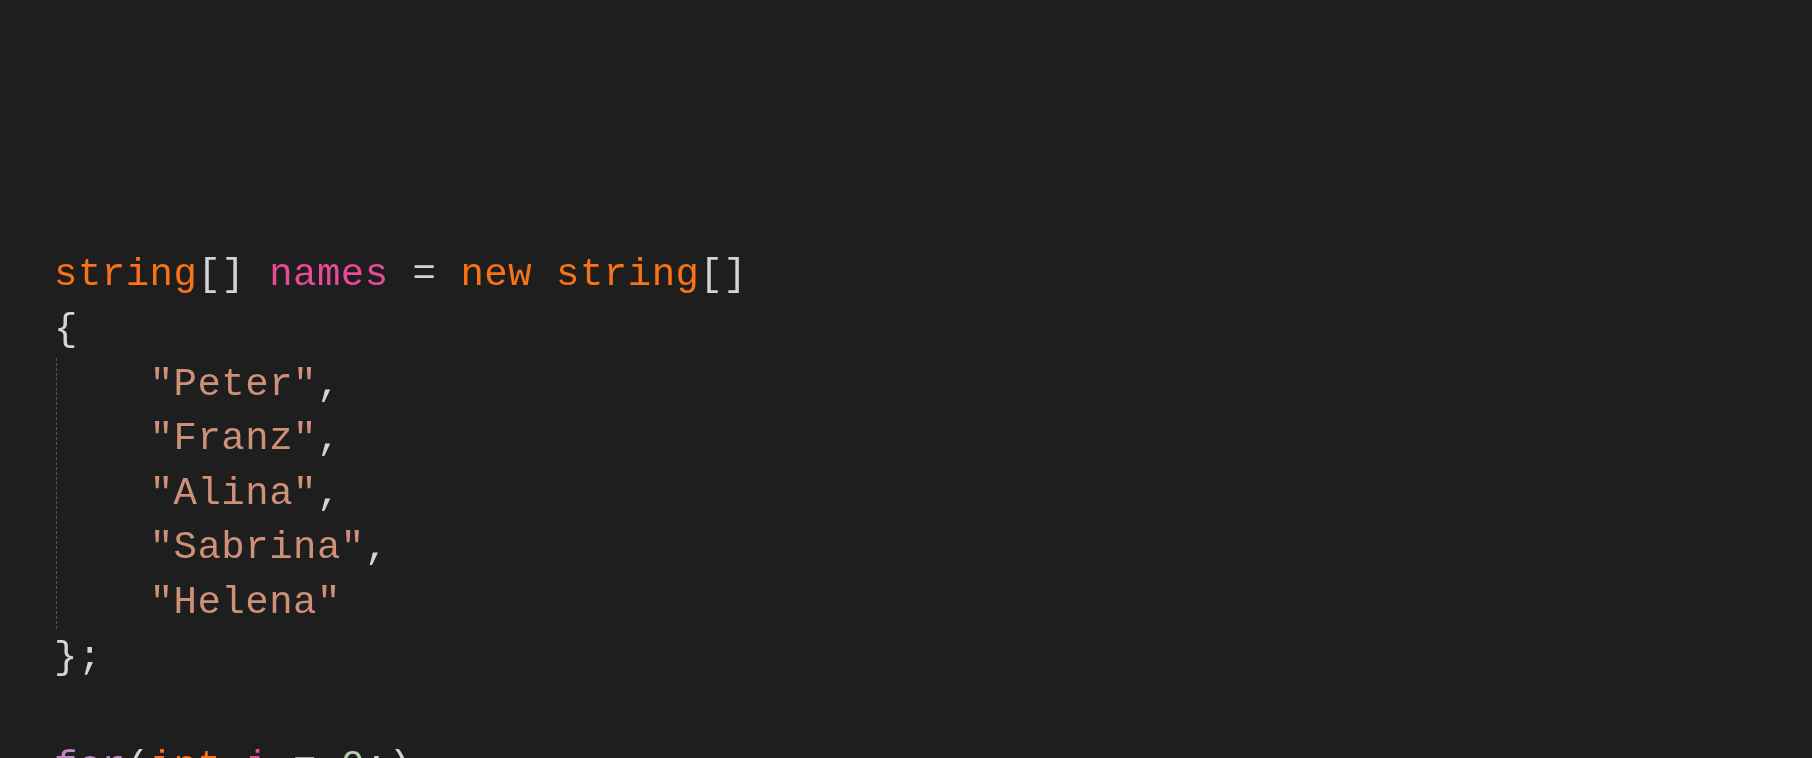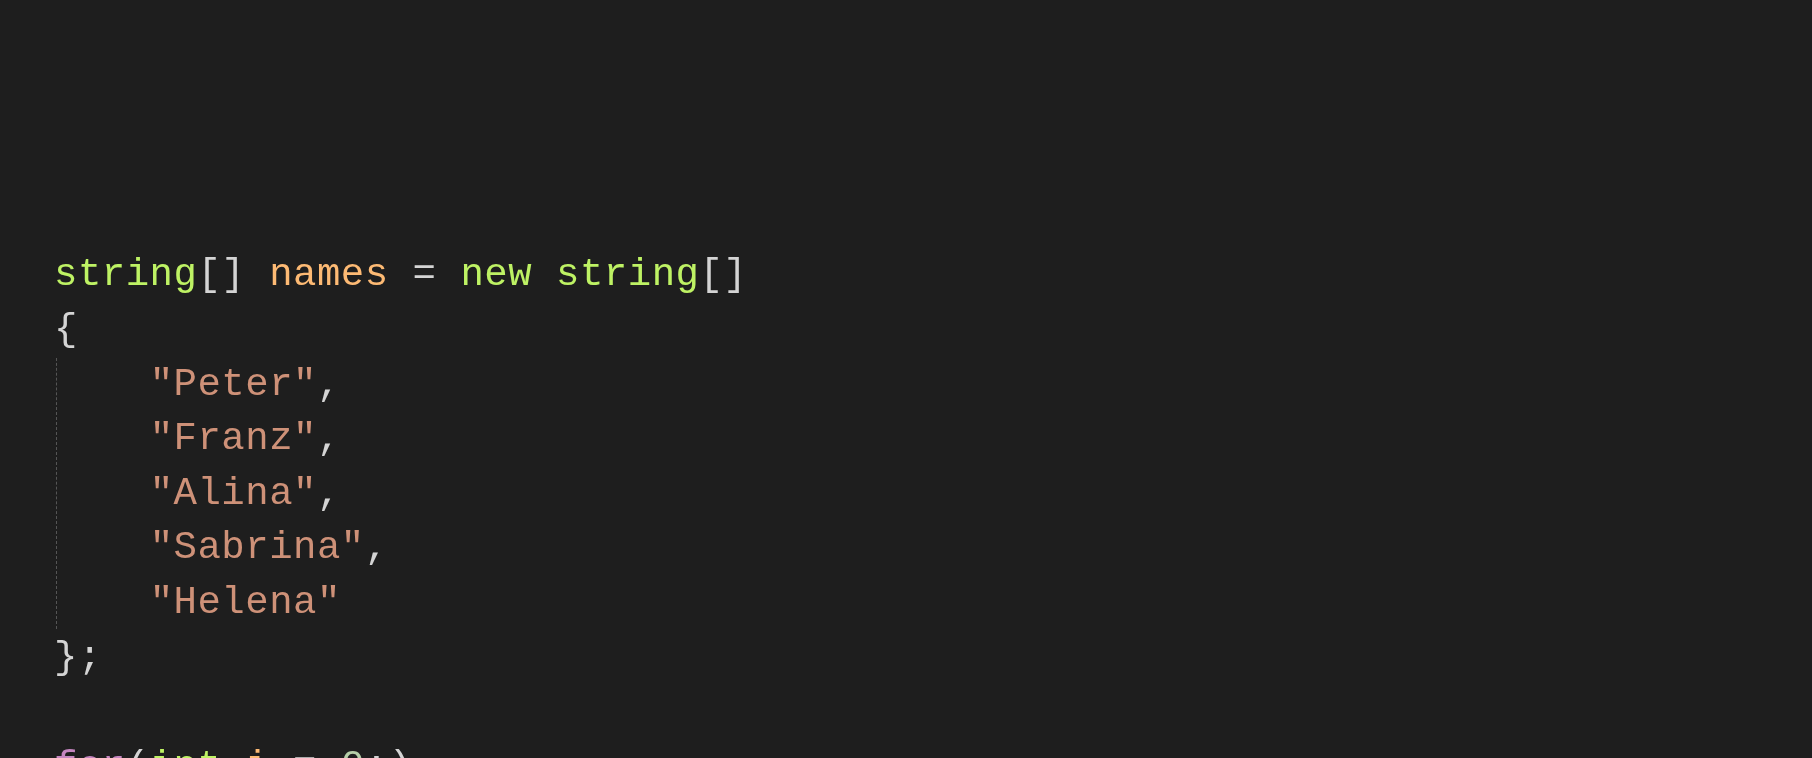--- a/index.html
+++ b/index.html
@@ -10,23 +10,23 @@
   body {
     background: #1e1e1e;
     font-family: 'Menlo', 'Monaco', 'Consolas', 'Courier New', monospace;
     font-size: 39px;
     line-height: 1.4;
     color: #cccccc;
     padding: 30px 16px 30px 54px;
     white-space: pre;
     letter-spacing: 0.5px;
   }
-  .keyword-type { color: #bef264; }
+  .keyword-type { color: #f97316; }
   .keyword-control { color: #c586c0; }
-  .variable { color: #fdba74; }
+  .variable { color: #ec4899; }
   .operator { color: #d4d4d4; }
   .punct { color: #d4d4d4; }
   .string { color: #ce9178; }
   .number { color: #b5cea8; }
   .indent-guide {
     border-left: 1px dashed #555555;
     display: inline-block;
     height: 1.35em;
     vertical-align: top;
     margin-left: 2px;

